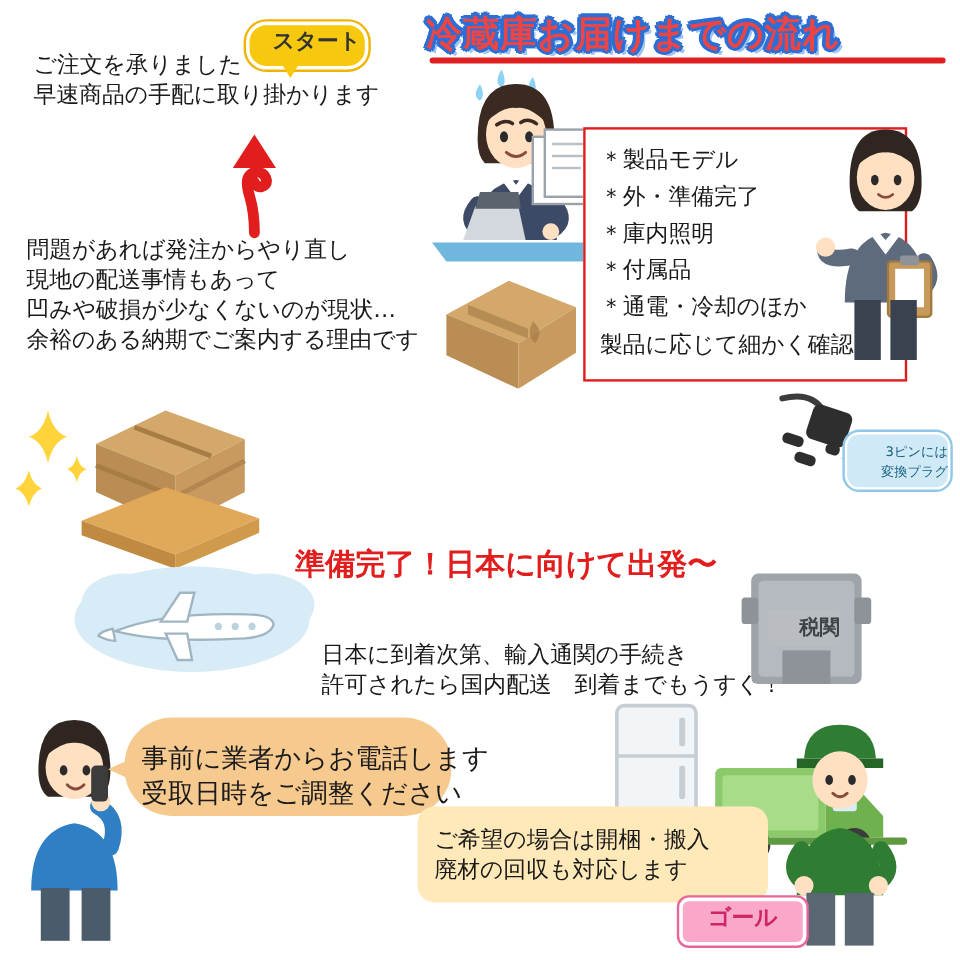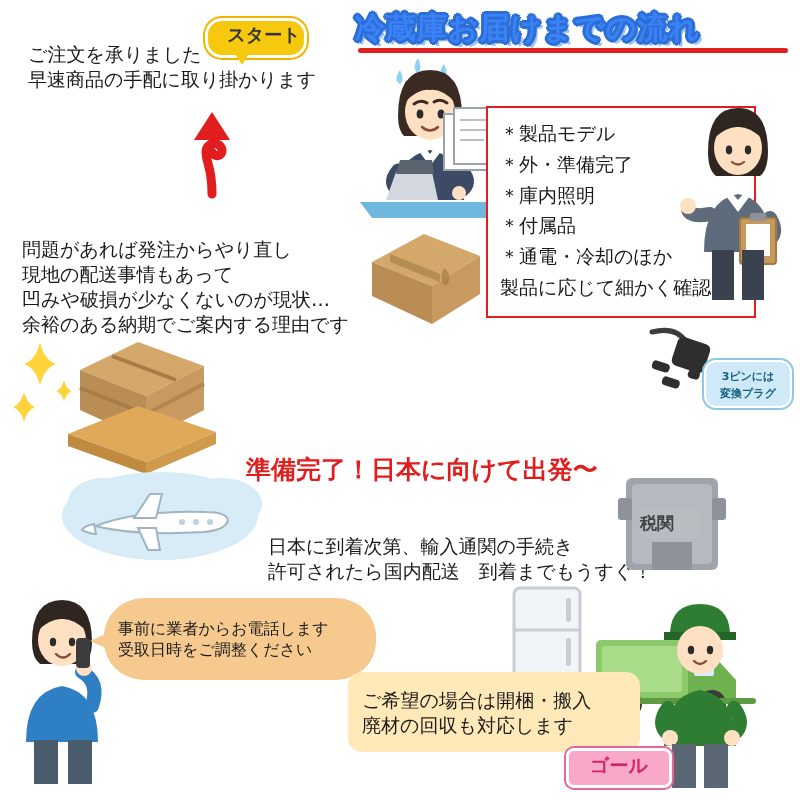--- a/index.html
+++ b/index.html
@@ -11,21 +11,21 @@
     overflow:hidden;
   }
   .stage{position:absolute;left:0;top:0;width:800px;height:800px;}
   .abs{position:absolute;}
   .txt{color:#1a1a1a;line-height:1.32;white-space:pre-line;}
 
   
   .title{
     left:355px;top:8px;
     font-size:30px;font-weight:bold;
-    color:#3b82f6;
+    color:#ef4444;
     letter-spacing:1px;
     -webkit-text-stroke:0px;
     text-shadow:
       3px 0 0 #2b6fd6, -3px 0 0 #2b6fd6, 0 3px 0 #2b6fd6, 0 -3px 0 #2b6fd6,
       2px 2px 0 #2b6fd6, -2px 2px 0 #2b6fd6, 2px -2px 0 #2b6fd6, -2px -2px 0 #2b6fd6,
       4px 4px 0 #9fc4ef;
   }
   .title-underline{
     left:358px;top:48px;width:430px;height:5px;background:#e02020;border-radius:3px;
   }
@@ -53,25 +53,25 @@
     box-shadow:0 0 0 2px #e8659b;
   }
   .goal-badge span{
     display:block;text-align:center;line-height:28px;
     font-size:19px;font-weight:bold;color:#cf2466;
   }
 
   
   .t-order{left:28px;top:42px;font-size:19px;}
   .t-redhead{left:493px;top:48px;font-size:18px;font-weight:bold;color:#e11d1d;line-height:1.45;}
-  .t-problem{left:22px;top:196px;font-size:19px;margin-top:41px;}
+  .t-problem{left:22px;top:196px;font-size:19px;}
   .t-pack{left:212px;top:362px;font-size:19px;}
   .t-depart{left:246px;top:453px;font-size:25px;font-weight:bold;color:#e11d1d;}
   .t-arrive{left:268px;top:506px;font-size:19px;margin-top:28px;}
-  .t-phone{left:118px;top:618px;font-size:16px;}
+  .t-phone{left:118px;top:618px;font-size:22px;}
   .t-unpack{left:362px;top:688px;font-size:19px;}
 
   
   .insp-box{
     left:486px;top:106px;width:266px;height:208px;
     background:#ffffff;border:2px solid #e11d1d;
   }
   .insp-list{
     left:500px;top:118px;width:244px;
     font-size:19px;line-height:1.62;
@@ -80,32 +80,32 @@
   
   .arrow-red{left:188px;top:106px;}
 
   
   .plug-balloon{
     left:704px;top:360px;width:84px;height:44px;
     background:#cfe9f7;border:2px solid #ffffff;border-radius:12px;
     box-shadow:0 0 0 2px #8fc8e6;
   }
   .plug-balloon span{
-    display:block;text-align:center;font-size:11px;font-weight:bold;color:#16607f;
+    display:block;text-align:right;font-size:11px;font-weight:normal;color:#16607f;
     line-height:1.5;padding-top:7px;
   }
   .plug-tail{left:700px;top:375px;width:0;height:0;
     border-top:7px solid transparent;border-bottom:7px solid transparent;
     border-right:12px solid #cfe9f7;}
 
   
   .customs-label{
     left:640px;top:508px;width:60px;height:30px;background:#b9bdc2;border-radius:3px;
   }
-  .customs-label span{display:block;text-align:left;line-height:30px;font-size:17px;font-weight:bold;color:#3e4348;}
+  .customs-label span{display:block;text-align:right;line-height:30px;font-size:17px;font-weight:bold;color:#3e4348;}
 
   
   .bubble-phone{
     left:104px;top:598px;width:272px;height:82px;
     background:#f6c98f;border-radius:40px/38px;
   }
   .bubble-phone:after{
     content:"";position:absolute;left:-14px;top:34px;
     width:0;height:0;border-top:9px solid transparent;border-bottom:9px solid transparent;
     border-right:20px solid #f6c98f;

